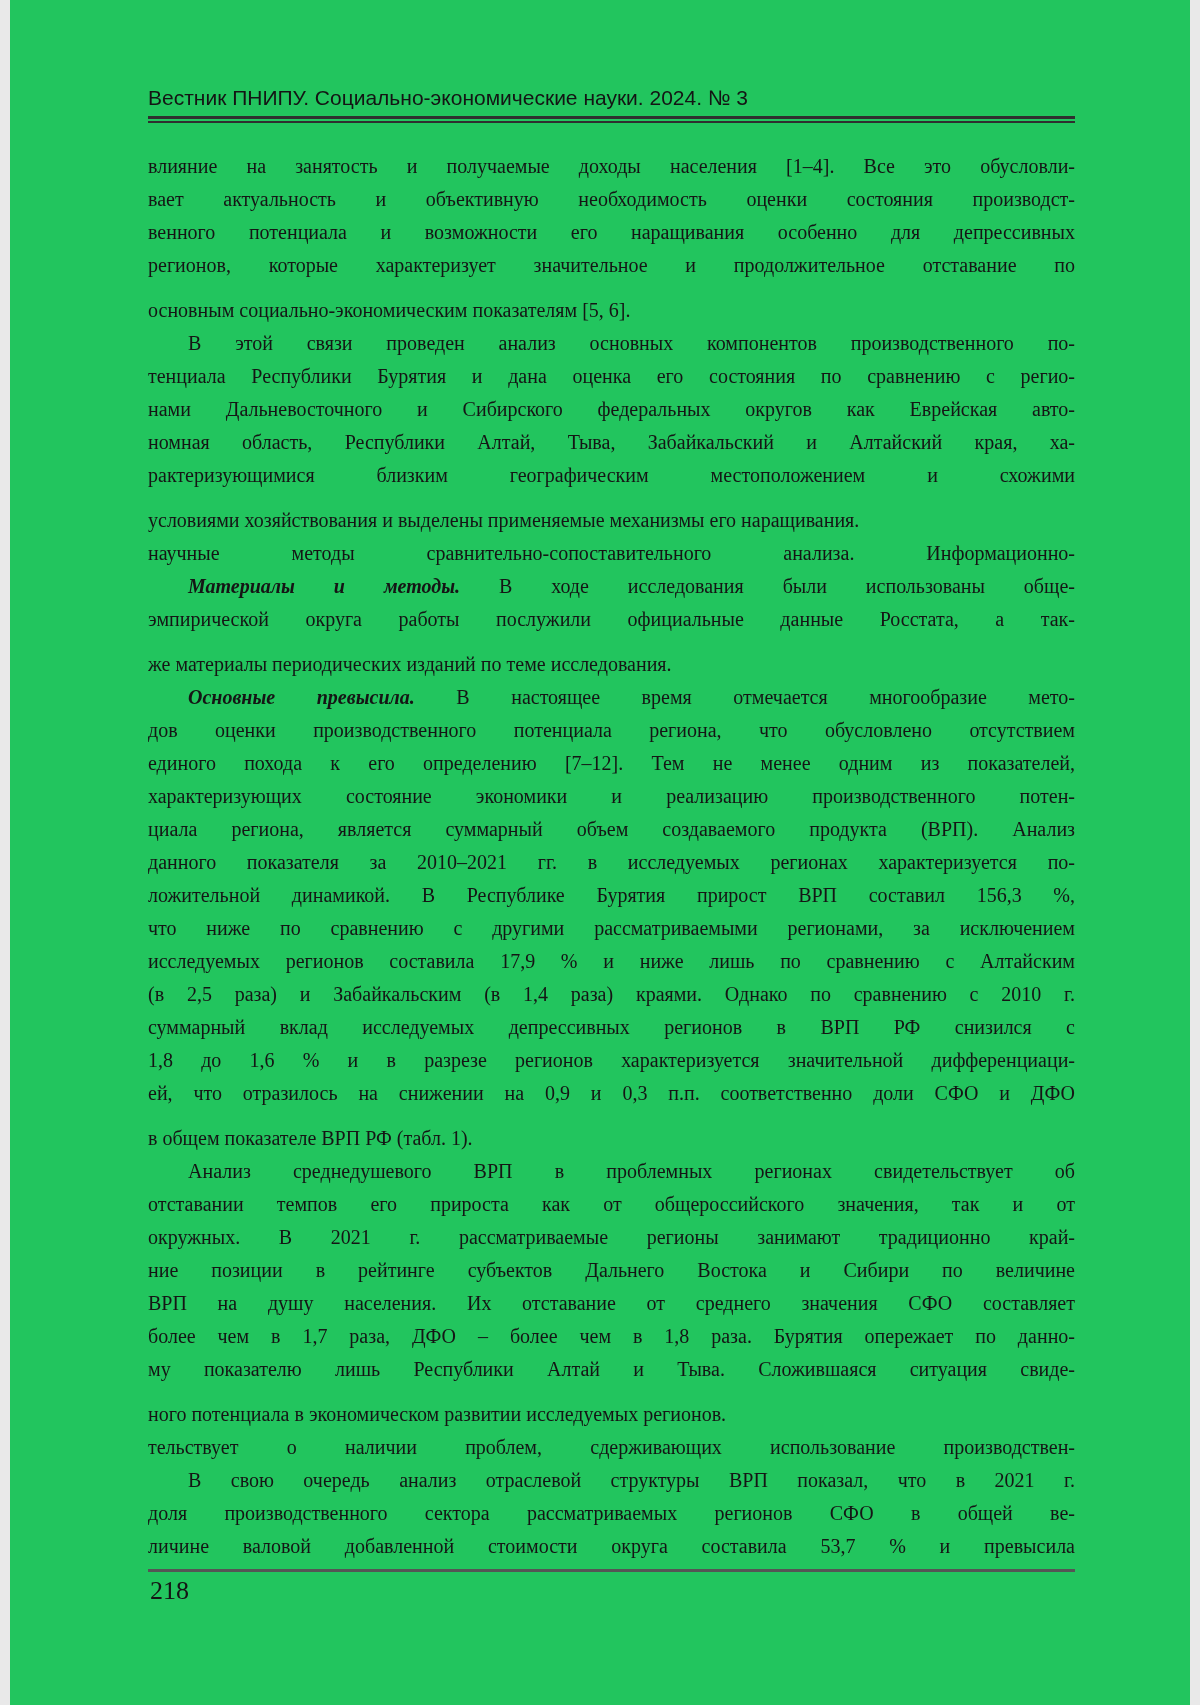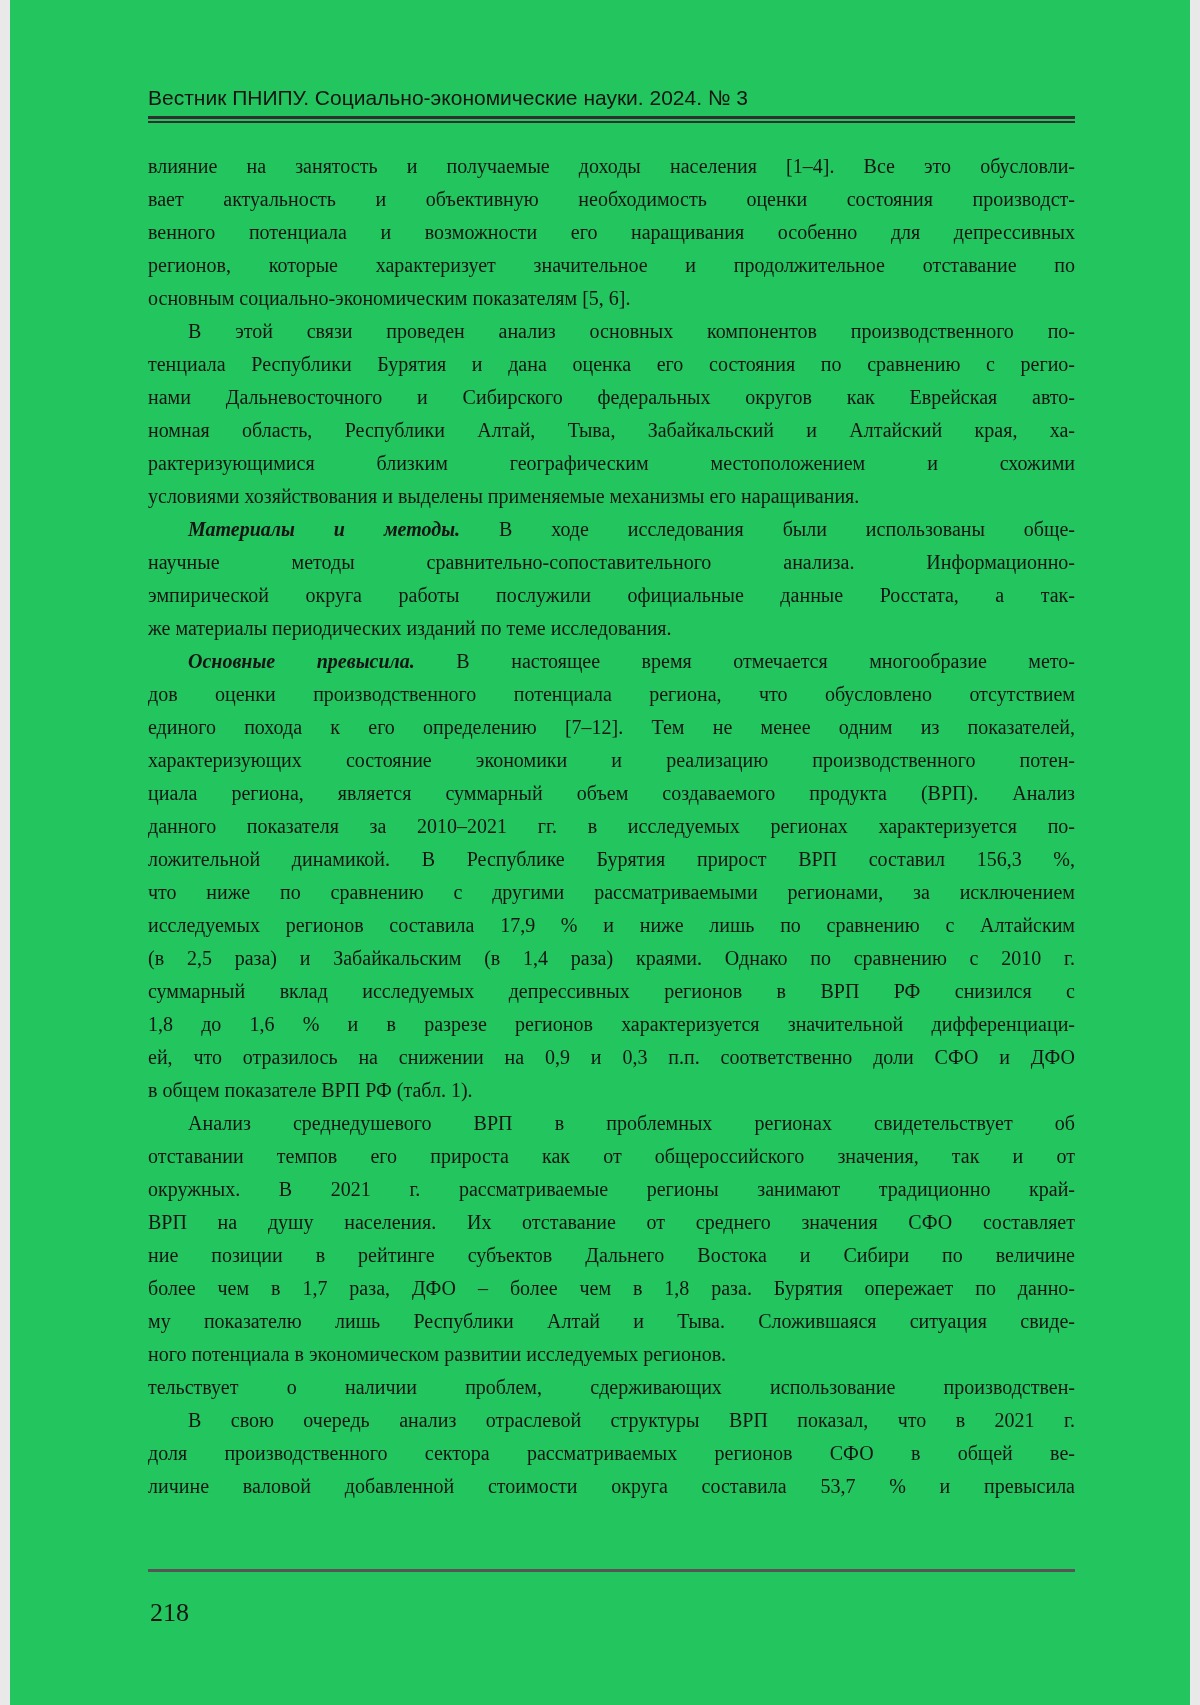--- a/index.html
+++ b/index.html
@@ -28,30 +28,30 @@
     position:absolute;left:138px;top:150px;width:927px;
     font-size:20px;line-height:33px;
   }
   .para{margin:0;}
   .line{
     text-align:justify;
     text-align-last:justify;
     height:33px;
     overflow:hidden;
   }
-  .line.lastline{text-align-last:left;}
+  .line.lastline{text-align-last:left;margin-top:12px;}
   .line.indent{text-indent:40px;}
   .lead{font-weight:bold;font-style:italic;}
   .footer-rule{
     position:absolute;left:138px;top:1569px;width:927px;
     border-top:3px solid #555555;
   }
   .page-number{
     position:absolute;left:140px;top:1576px;
-    font-size:26px;line-height:30px;color:#151515;margin-top:22px;
+    font-size:26px;line-height:30px;color:#151515;
   }
 </style>
 </head>
 <body>
 
 <div class="page">
   <div class="page-header">Вестник ПНИПУ. Социально-экономические науки. 2024. № 3</div>
   <div class="header-rule"></div>
   <div class="body-text">
       <div class="para">
@@ -63,22 +63,22 @@
       </div>
       <div class="para">
         <div class="line indent">В этой связи проведен анализ основных компонентов производственного по-</div>
         <div class="line">тенциала Республики Бурятия и дана оценка его состояния по сравнению с регио-</div>
         <div class="line">нами Дальневосточного и Сибирского федеральных округов как Еврейская авто-</div>
         <div class="line">номная область, Республики Алтай, Тыва, Забайкальский и Алтайский края, ха-</div>
         <div class="line">рактеризующимися близким географическим местоположением и схожими</div>
         <div class="line lastline">условиями хозяйствования и выделены применяемые механизмы его наращивания.</div>
       </div>
       <div class="para">
+        <div class="line">научные методы сравнительно-сопоставительного анализа. Информационно-</div>
         <div class="line indent"><span class="lead">Материалы и методы.</span> В ходе исследования были использованы обще-</div>
-        <div class="line">научные методы сравнительно-сопоставительного анализа. Информационно-</div>
         <div class="line">эмпирической округа работы послужили официальные данные Росстата, а так-</div>
         <div class="line lastline">же материалы периодических изданий по теме исследования.</div>
       </div>
       <div class="para">
         <div class="line indent"><span class="lead">Основные превысила.</span> В настоящее время отмечается многообразие мето-</div>
         <div class="line">дов оценки производственного потенциала региона, что обусловлено отсутствием</div>
         <div class="line">единого похода к его определению [7–12]. Тем не менее одним из показателей,</div>
         <div class="line">характеризующих состояние экономики и реализацию производственного потен-</div>
         <div class="line">циала региона, является суммарный объем создаваемого продукта (ВРП). Анализ</div>
         <div class="line">данного показателя за 2010–2021 гг. в исследуемых регионах характеризуется по-</div>
@@ -88,22 +88,22 @@
         <div class="line">(в 2,5 раза) и Забайкальским (в 1,4 раза) краями. Однако по сравнению с 2010 г.</div>
         <div class="line">суммарный вклад исследуемых депрессивных регионов в ВРП РФ снизился с</div>
         <div class="line">1,8 до 1,6 % и в разрезе регионов характеризуется значительной дифференциаци-</div>
         <div class="line">ей, что отразилось на снижении на 0,9 и 0,3 п.п. соответственно доли СФО и ДФО</div>
         <div class="line lastline">в общем показателе ВРП РФ (табл. 1).</div>
       </div>
       <div class="para">
         <div class="line indent">Анализ среднедушевого ВРП в проблемных регионах свидетельствует об</div>
         <div class="line">отставании темпов его прироста как от общероссийского значения, так и от</div>
         <div class="line">окружных. В 2021 г. рассматриваемые регионы занимают традиционно край-</div>
+        <div class="line">ние позиции в рейтинге субъектов Дальнего Востока и Сибири по величине</div>
         <div class="line">ВРП на душу населения. Их отставание от среднего значения СФО составляет</div>
-        <div class="line">ние позиции в рейтинге субъектов Дальнего Востока и Сибири по величине</div>
         <div class="line">более чем в 1,7 раза, ДФО – более чем в 1,8 раза. Бурятия опережает по данно-</div>
         <div class="line">му показателю лишь Республики Алтай и Тыва. Сложившаяся ситуация свиде-</div>
         <div class="line lastline">ного потенциала в экономическом развитии исследуемых регионов.</div>
         <div class="line">тельствует о наличии проблем, сдерживающих использование производствен-</div>
       </div>
       <div class="para">
         <div class="line indent">В свою очередь анализ отраслевой структуры ВРП показал, что в 2021 г.</div>
         <div class="line">доля производственного сектора рассматриваемых регионов СФО в общей ве-</div>
         <div class="line">личине валовой добавленной стоимости округа составила 53,7 % и превысила</div>
       </div>

